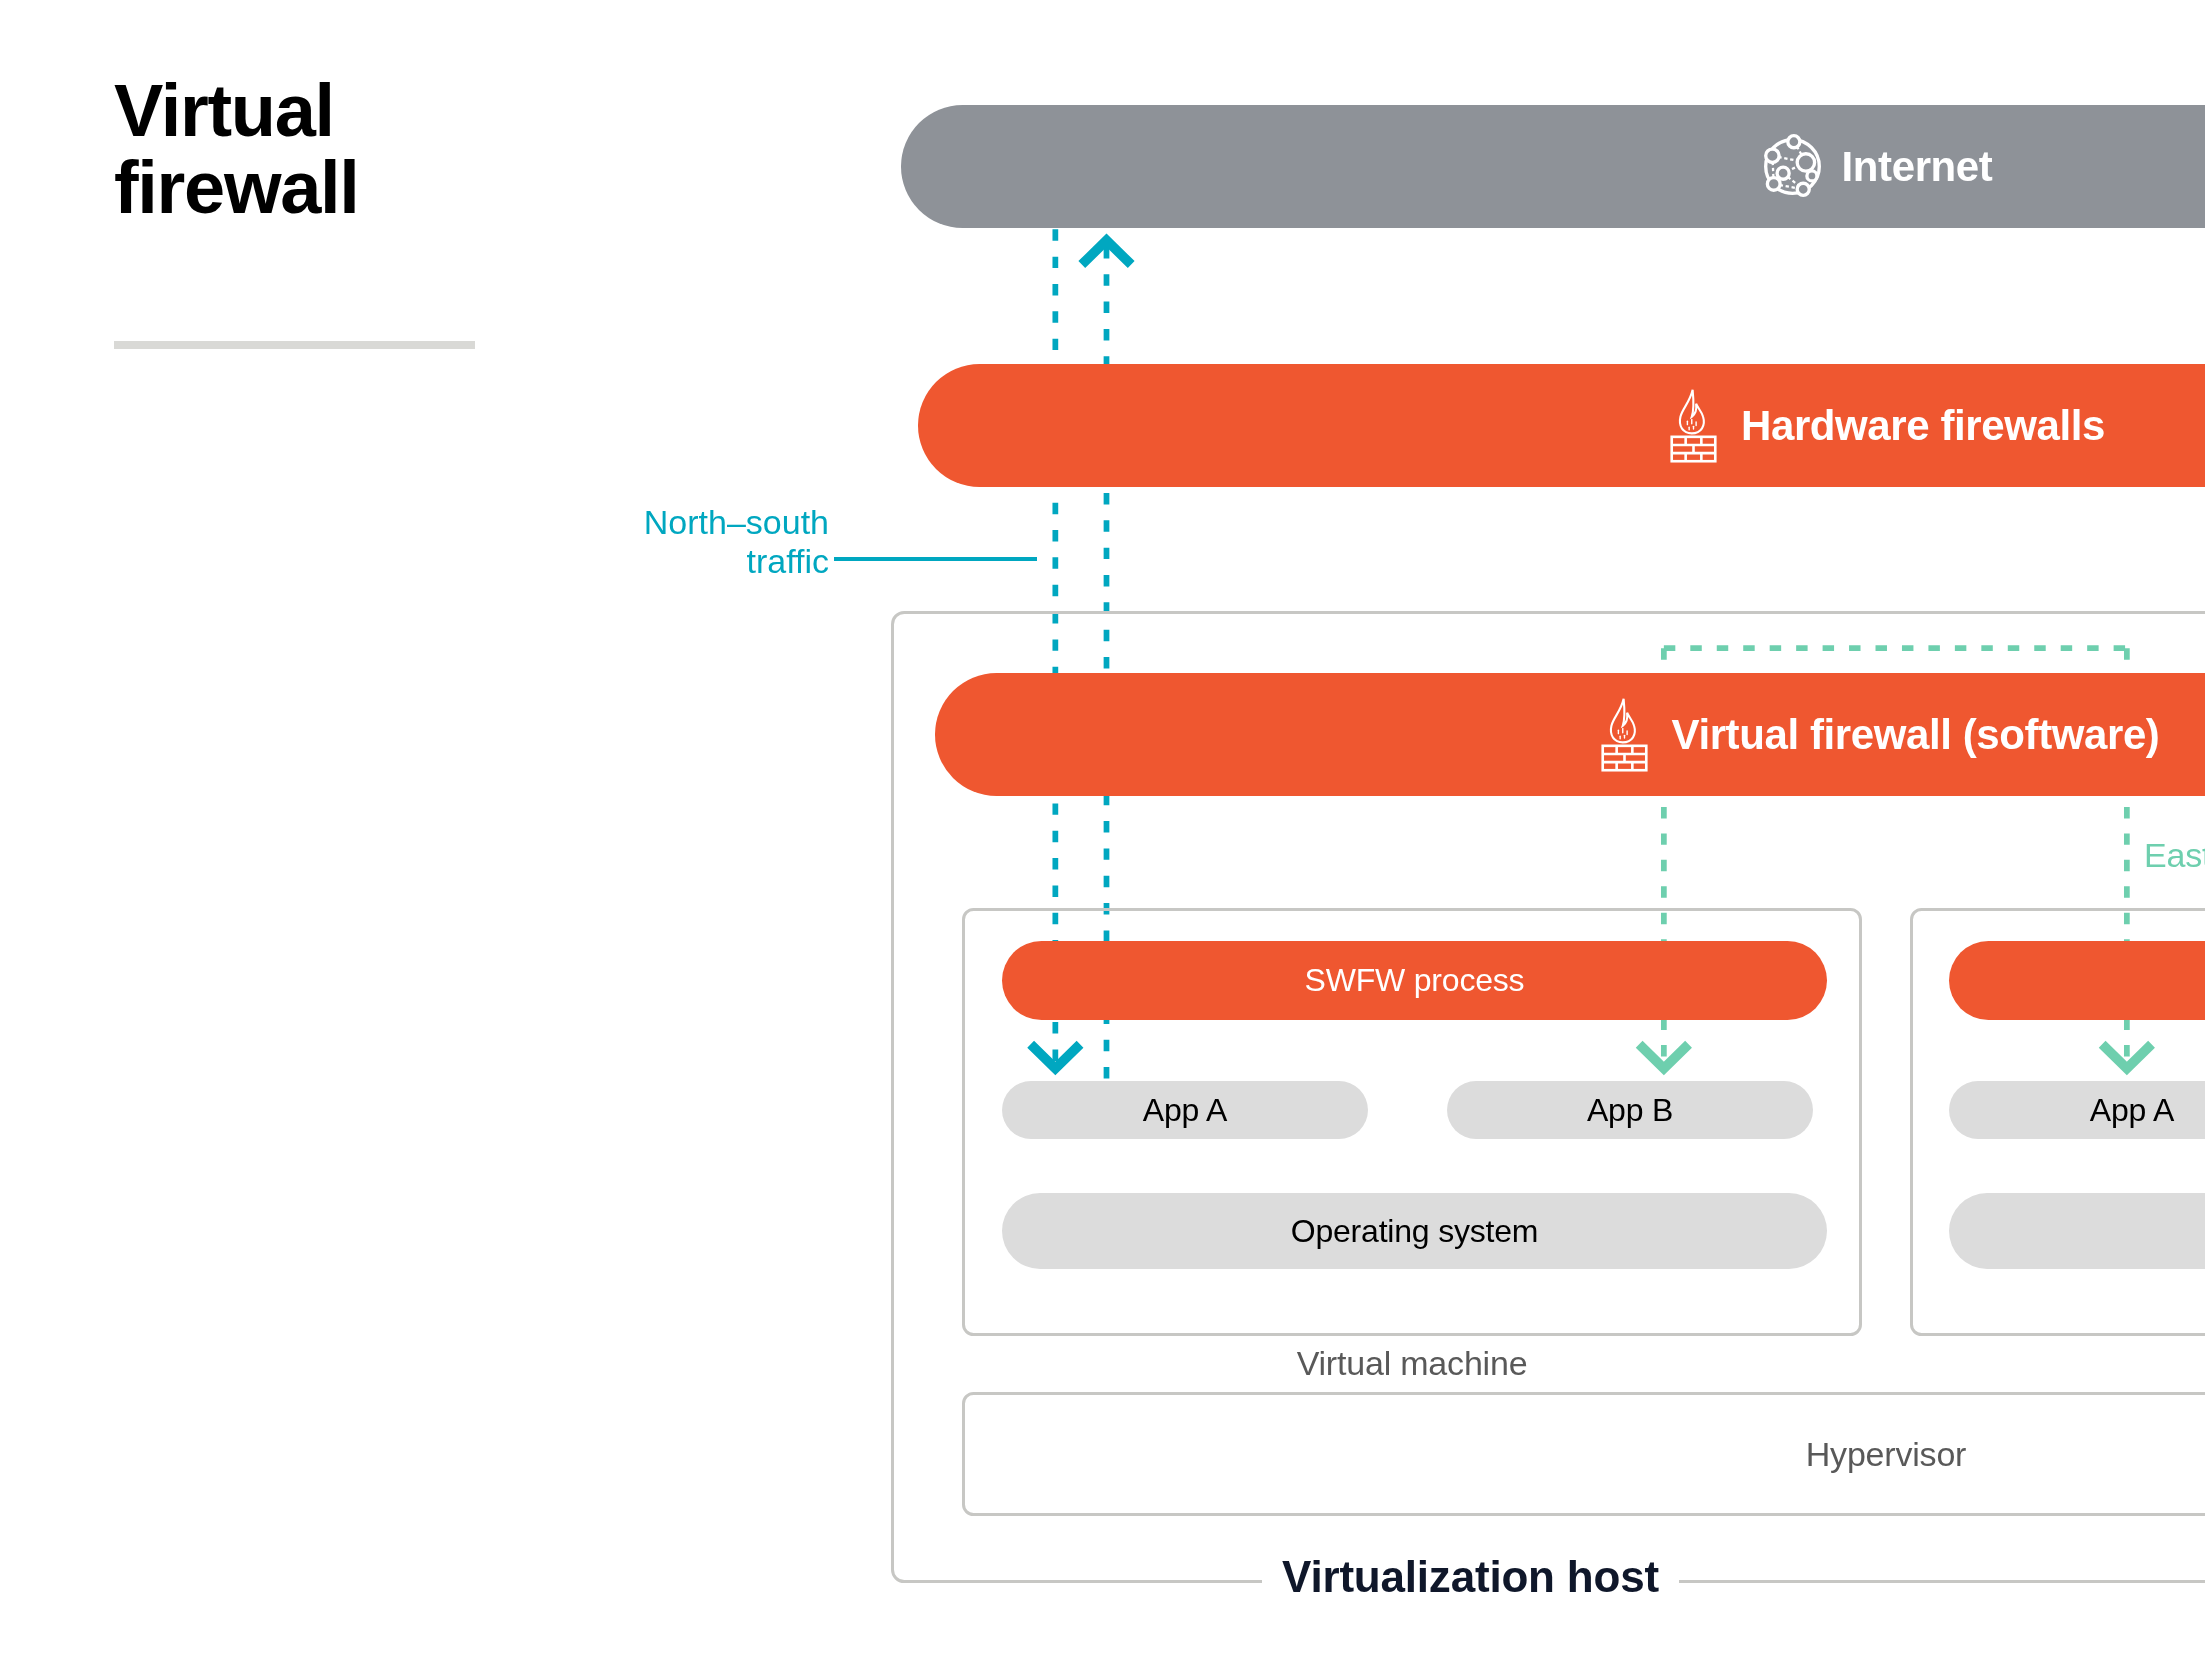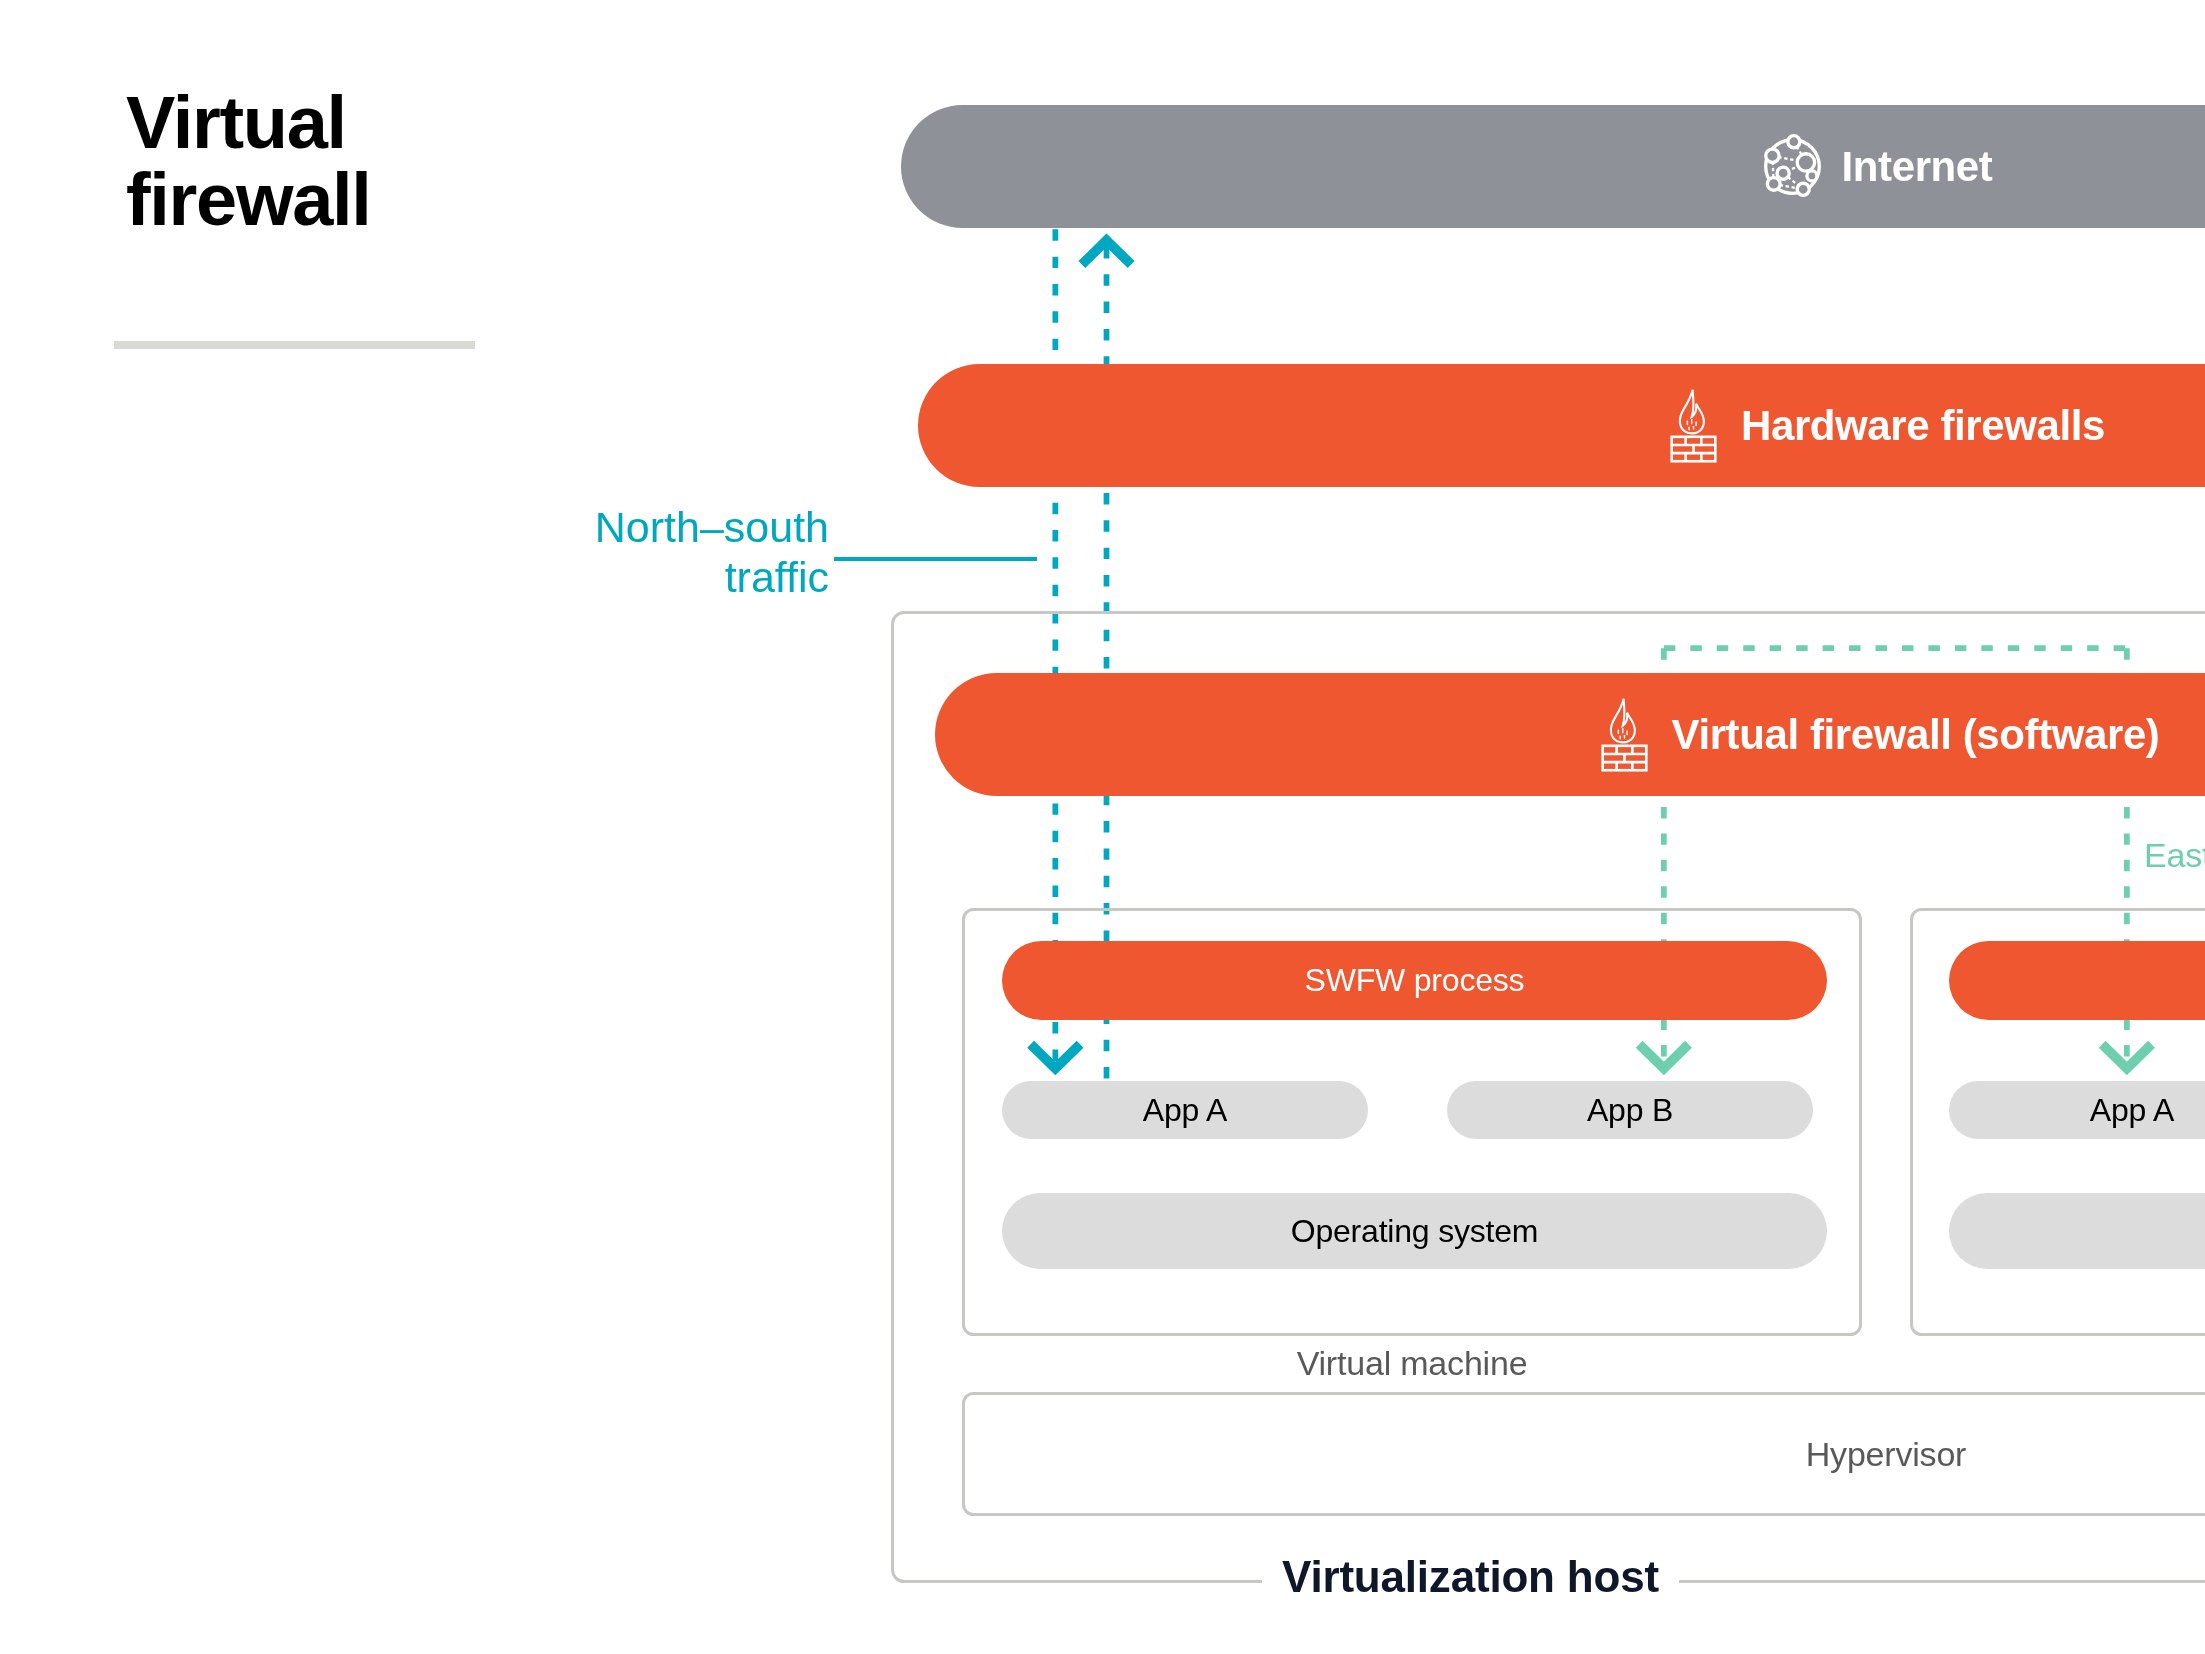--- a/index.html
+++ b/index.html
@@ -8,21 +8,21 @@
     font-family:"Liberation Sans","DejaVu Sans",sans-serif;
     width:2941px;height:1654px;position:relative;overflow:hidden;
     -webkit-font-smoothing:antialiased;
   }
   .stage{position:absolute;left:0;top:0;width:2941px;height:1654px;}
 
   
   #title-block{position:absolute;left:114px;top:73px;width:441px;}
   #page-title{
     font-size:74px;line-height:1.04;font-weight:bold;color:#000000;
-    letter-spacing:-1.3px;margin:12px;white-space:pre-line;
+    letter-spacing:-1.3px;margin:0;white-space:pre-line;
   }
   #title-rule{
     position:absolute;left:0px;top:268px;width:361px;height:7.5px;background:#d9d9d6;
   }
 
   
   .pill{
     position:absolute;border-radius:441px;display:flex;align-items:center;
     justify-content:center;box-sizing:border-box;
   }
@@ -113,21 +113,21 @@
   #hypervisor-box{
     position:absolute;left:962px;top:1392px;width:1848px;height:124px;
     border:3.1px solid #c7c7c4;border-radius:11.5px;box-sizing:border-box;
     display:flex;align-items:center;justify-content:center;background:transparent;
   }
   #hypervisor-box .inner-label{font-size:34px;color:#595959;letter-spacing:-0.2px;}
 
   
   #north-south-label{
     position:absolute;left:397px;top:503px;width:432px;text-align:right;
-    font-size:43px;line-height:1.16;color:#00a7c0;white-space:pre-line;
+    font-size:34px;line-height:1.16;color:#00a7c0;white-space:pre-line;
   }
   #north-south-leader{
     position:absolute;left:834px;top:557px;width:203px;height:4px;background:#00a7c0;
   }
   #east-west-label{
     position:absolute;left:2144px;top:836px;font-size:34px;color:#6ecfae;
     letter-spacing:-0.2px;white-space:nowrap;
   }
 
   

